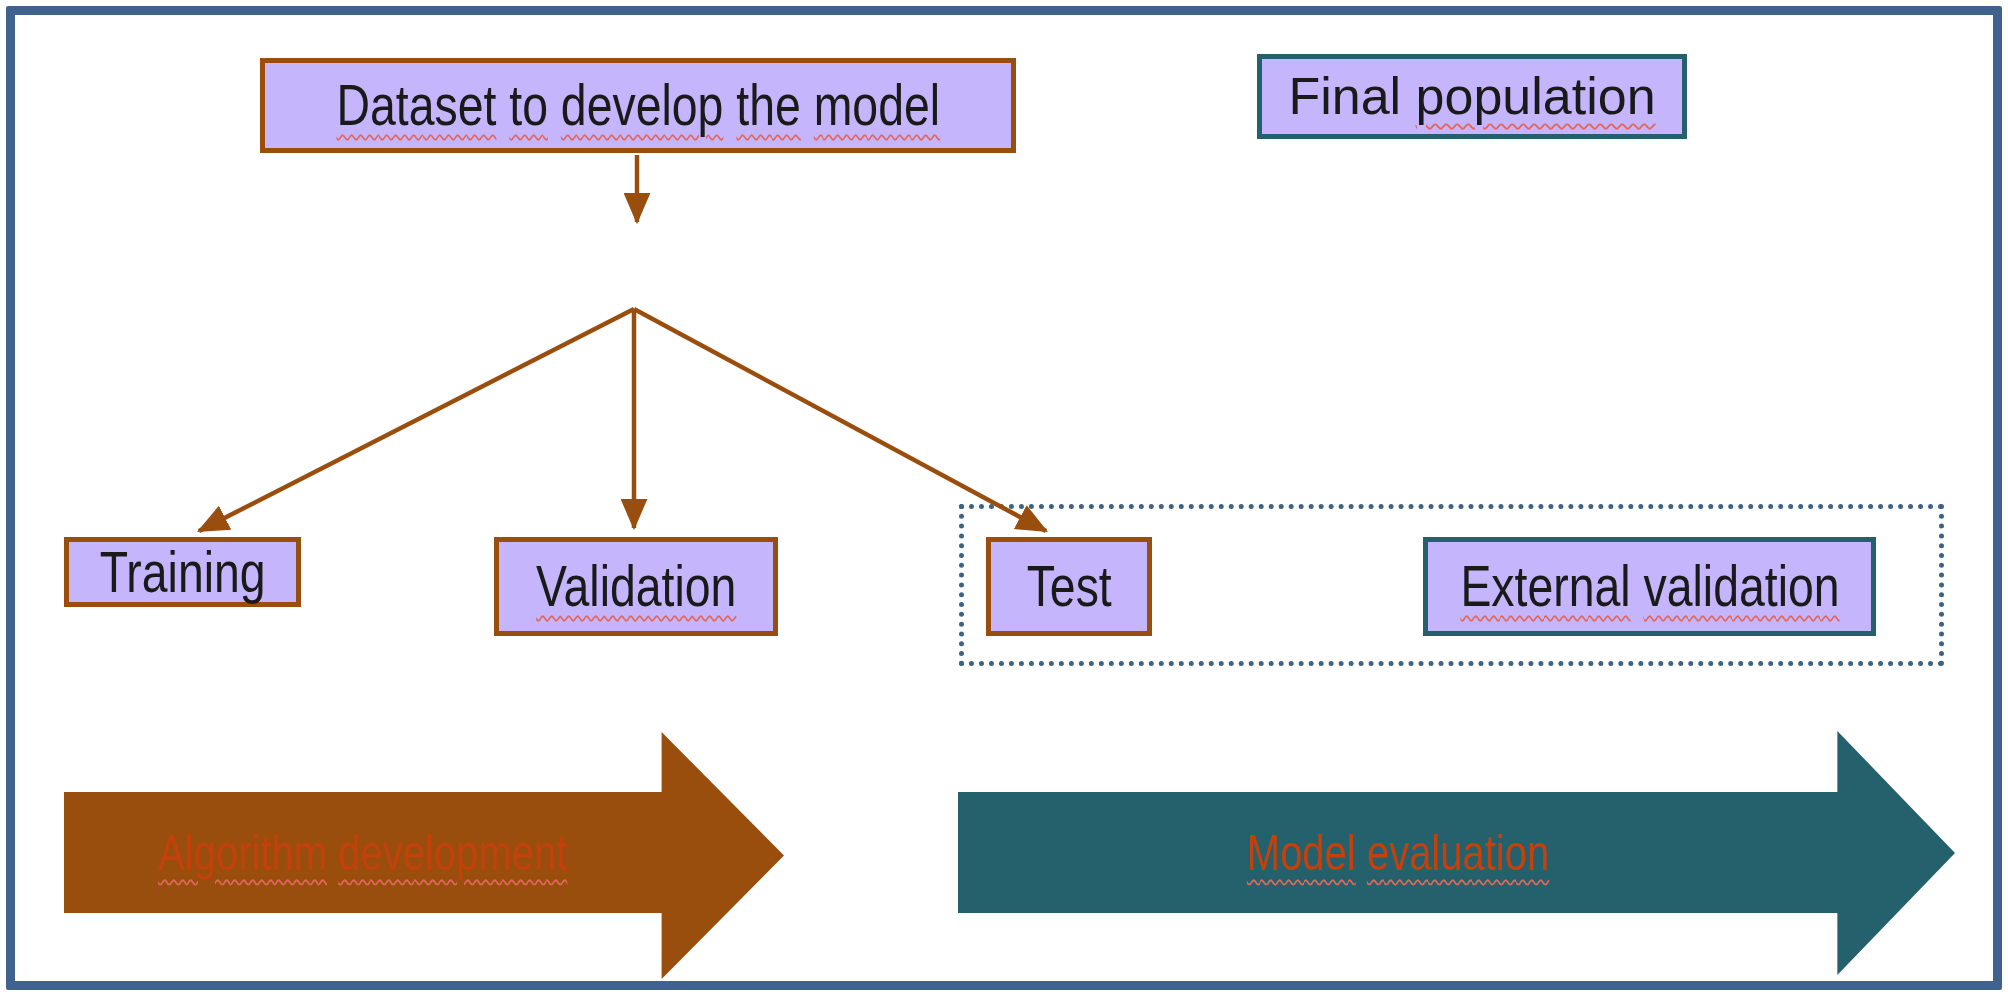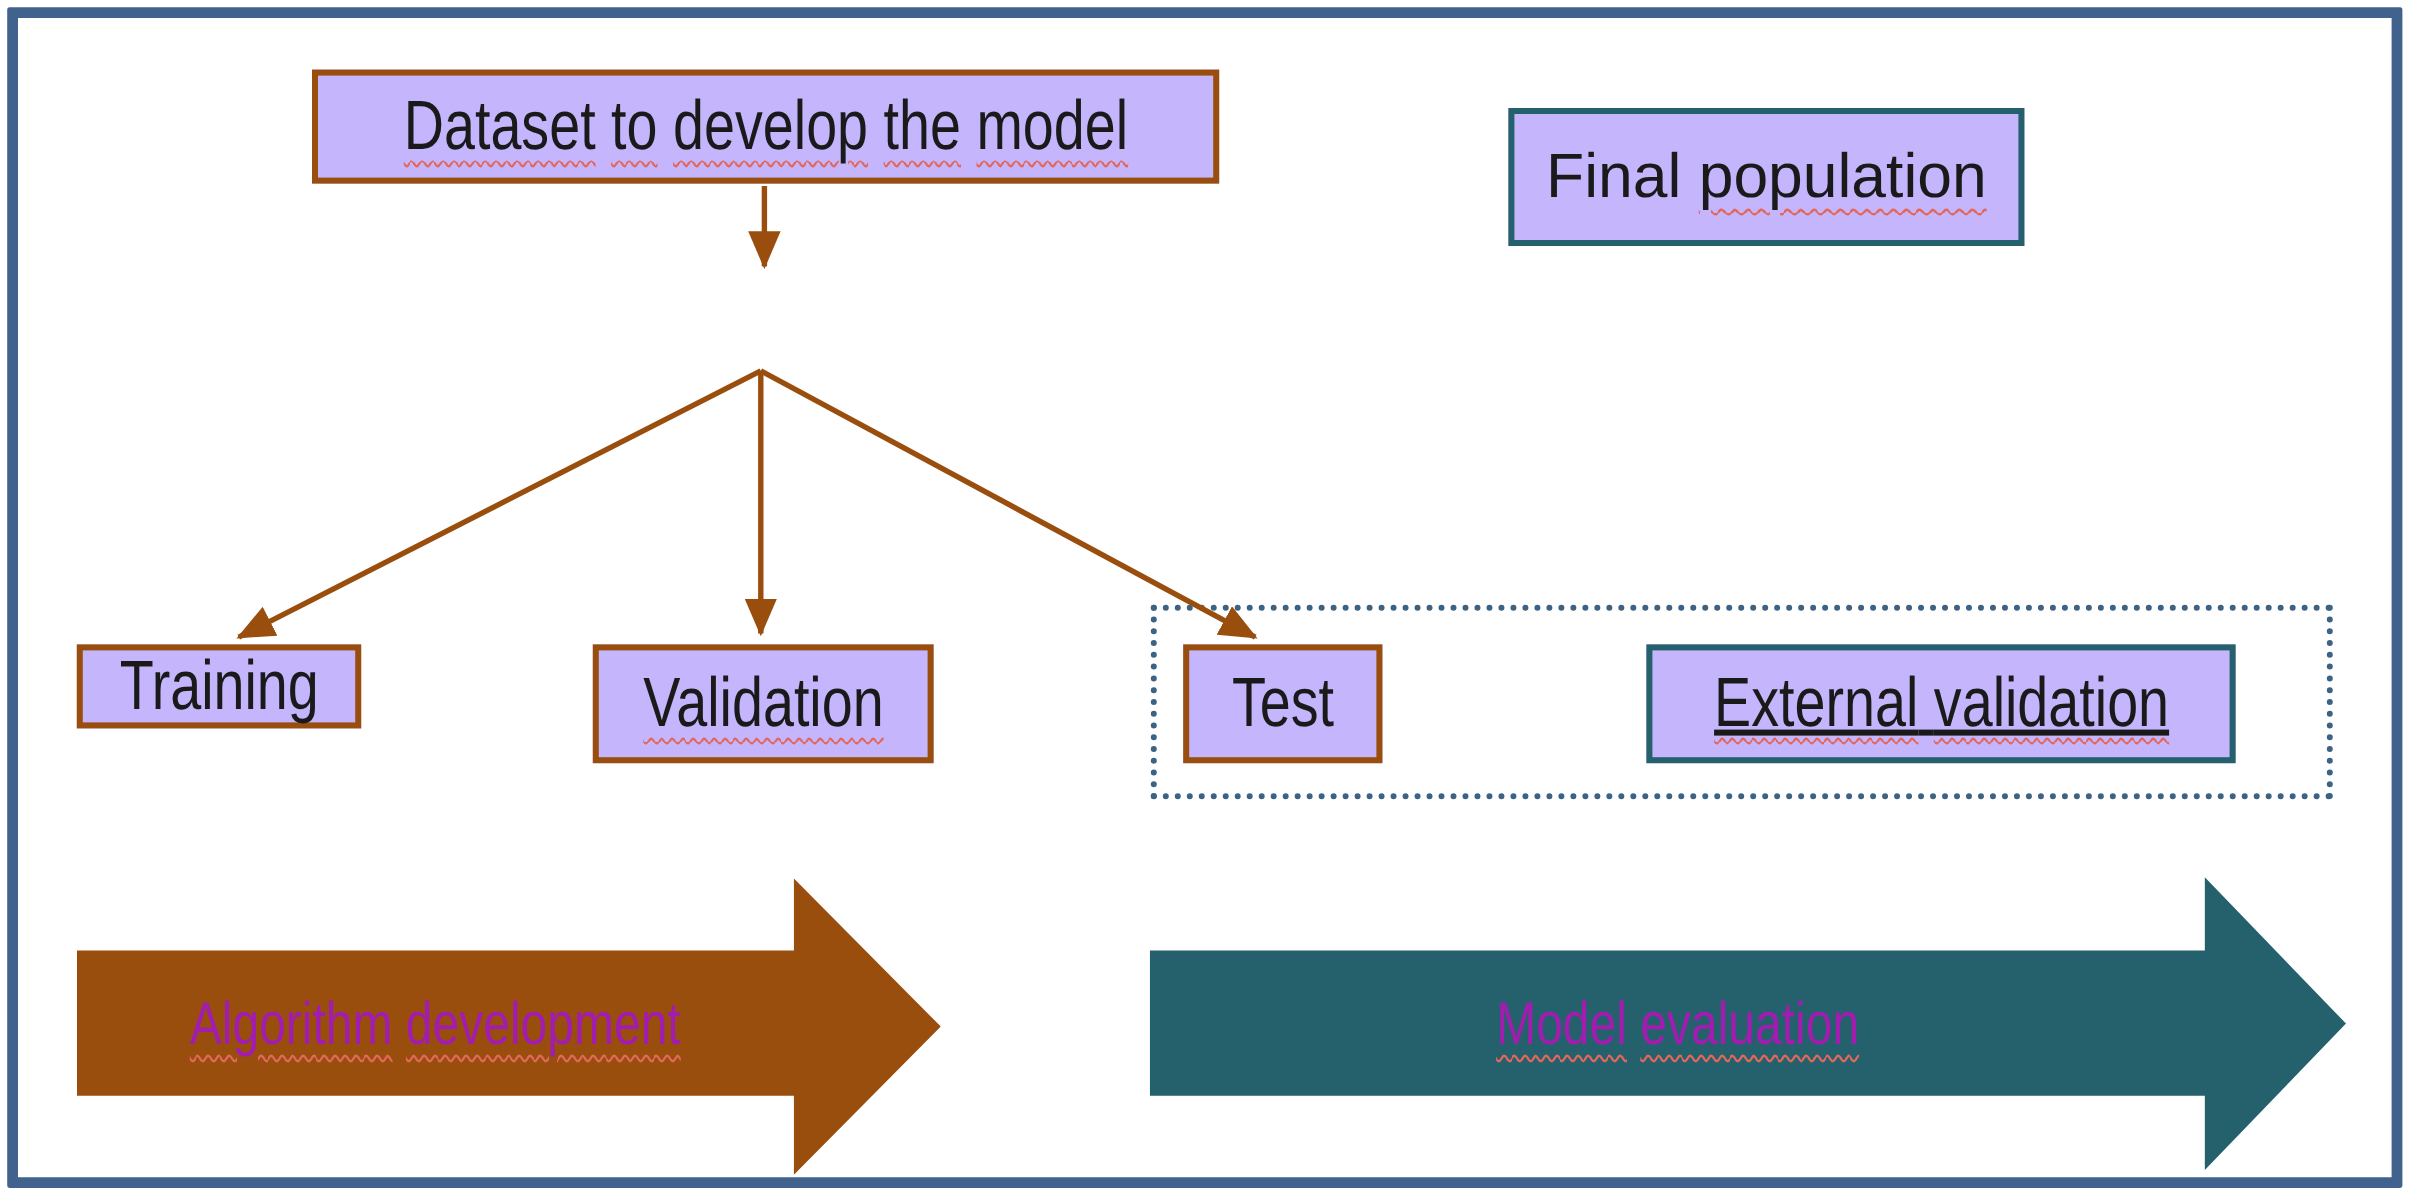--- a/index.html
+++ b/index.html
@@ -29,28 +29,28 @@
   }
   .dotted-group{
     position:absolute;left:959px;top:504px;width:985px;height:162px;
     border:5px dotted var(--dotted,#3D6384);box-sizing:border-box;
   }
   svg.connectors{position:absolute;left:0;top:0;z-index:3;}
   .big-arrow{position:absolute;z-index:1;}
   .big-arrow .shape{position:absolute;left:0;top:0;width:100%;height:100%;}
   .big-arrow .arrow-text{
     position:absolute;display:flex;align-items:center;justify-content:center;
-    color:#a21caf;font-size:50px;
+    color:#c2410c;font-size:50px;
   }
   #box-dataset{left:260px;top:58px;width:756px;height:95px;}
-  #box-final{left:1257px;top:54px;width:430px;height:115px;margin-top:36px;}
+  #box-final{left:1257px;top:54px;width:430px;height:85px;}
   #box-training{left:64px;top:537px;width:237px;height:70px;}
   #box-validation{left:494px;top:537px;width:284px;height:99px;}
   #box-test{left:986px;top:537px;width:166px;height:99px;}
-  #box-external{left:1372px;top:537px;width:491px;height:99px;text-decoration:underline;}
+  #box-external{left:1423px;top:537px;width:453px;height:99px;}
   #lbl-partition{left:436px;top:226px;width:400px;}
   #lbl-unknown{left:1150px;top:386px;width:580px;}
   #arrow-algo{left:64px;top:732px;width:720px;height:247px;}
   #arrow-algo .shape{
     background:var(--brown,#9A4E0D);
     clip-path:polygon(0 24.3%,83% 24.3%,83% 0,100% 50%,83% 100%,83% 73.3%,0 73.3%);
   }
   #arrow-algo .arrow-text{left:0;right:17%;top:24.3%;bottom:26.7%;}
   #arrow-eval{left:958px;top:731px;width:997px;height:244px;}
   #arrow-eval .shape{

